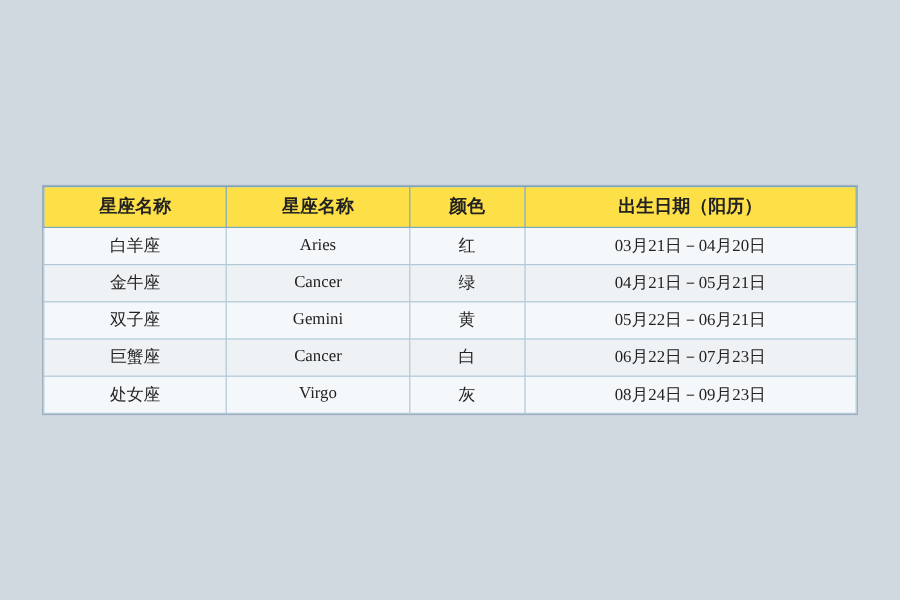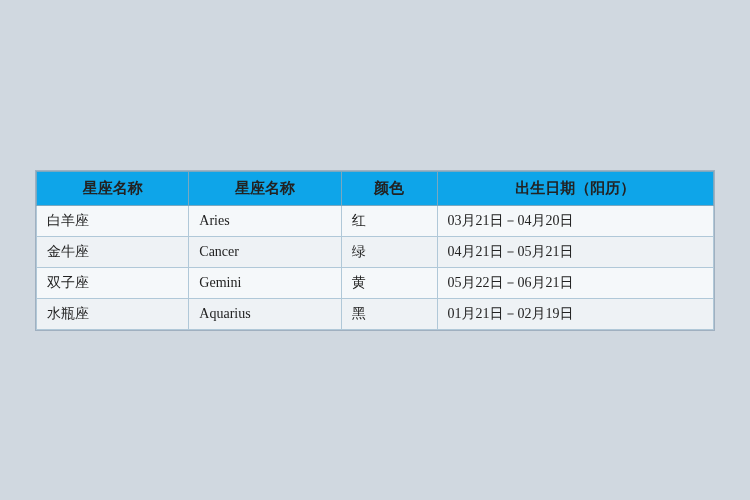--- a/index.html
+++ b/index.html
@@ -23,33 +23,33 @@
       border: 1px solid #a0b0c0;
       width: 680px;
     }
 
     table {
       width: 100%;
       border-collapse: collapse;
     }
 
     thead tr th {
-      background-color: #0ea5e9;
+      background-color: #fde047;
       border: 1px solid #7aa8c0;
       padding: 7px 10px;
       text-align: center;
       font-size: 15px;
       font-weight: bold;
       color: #222;
     }
 
     tbody tr td {
       border: 1px solid #b0c8d8;
       padding: 6px 10px;
-      text-align: left;
+      text-align: center;
       font-size: 14px;
       color: #222;
       background-color: #f5f8fa;
       margin-left: 11px;
     }
 
     tbody tr:nth-child(even) td {
       background-color: #eef2f5;
     }
   </style>
@@ -79,20 +79,26 @@
           <td>绿</td>
           <td>04月21日－05月21日</td>
         </tr>
         <tr>
           <td>双子座</td>
           <td>Gemini</td>
           <td>黄</td>
           <td>05月22日－06月21日</td>
         </tr>
         <tr>
-          <td>水瓶座</td>
-          <td>Aquarius</td>
-          <td>黑</td>
-          <td>01月21日－02月19日</td>
+          <td>巨蟹座</td>
+          <td>Cancer</td>
+          <td>白</td>
+          <td>06月22日－07月23日</td>
+        </tr>
+        <tr>
+          <td>处女座</td>
+          <td>Virgo</td>
+          <td>灰</td>
+          <td>08月24日－09月23日</td>
         </tr>
       </tbody>
   </table>
 </div>
 
 </body></html>

